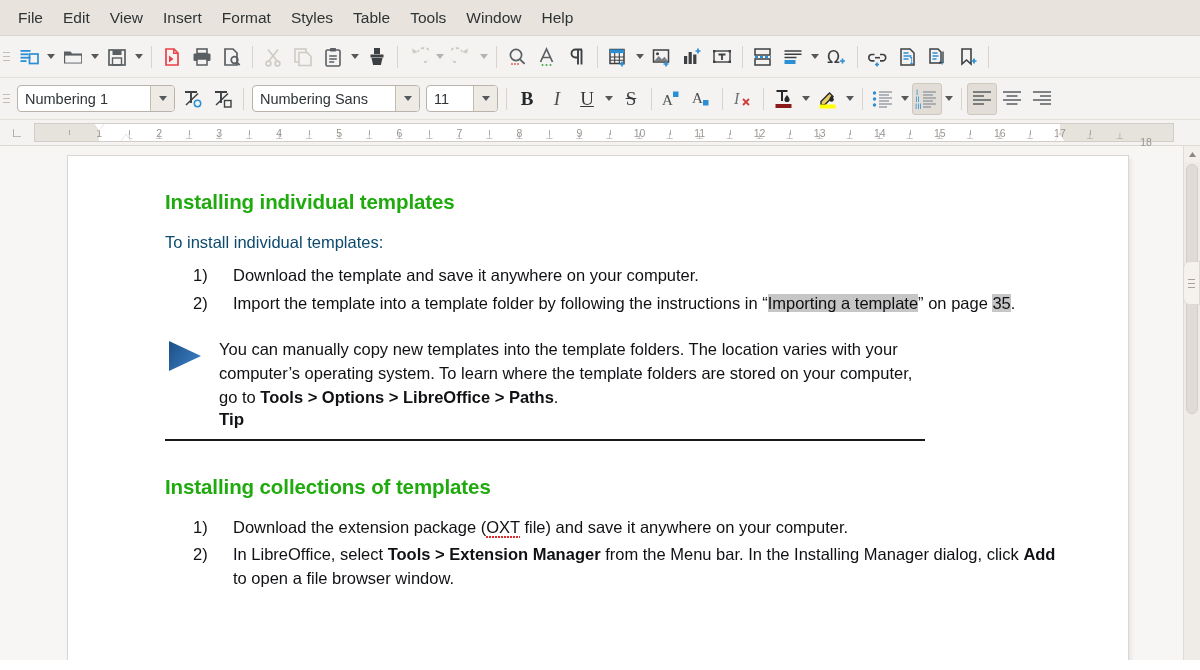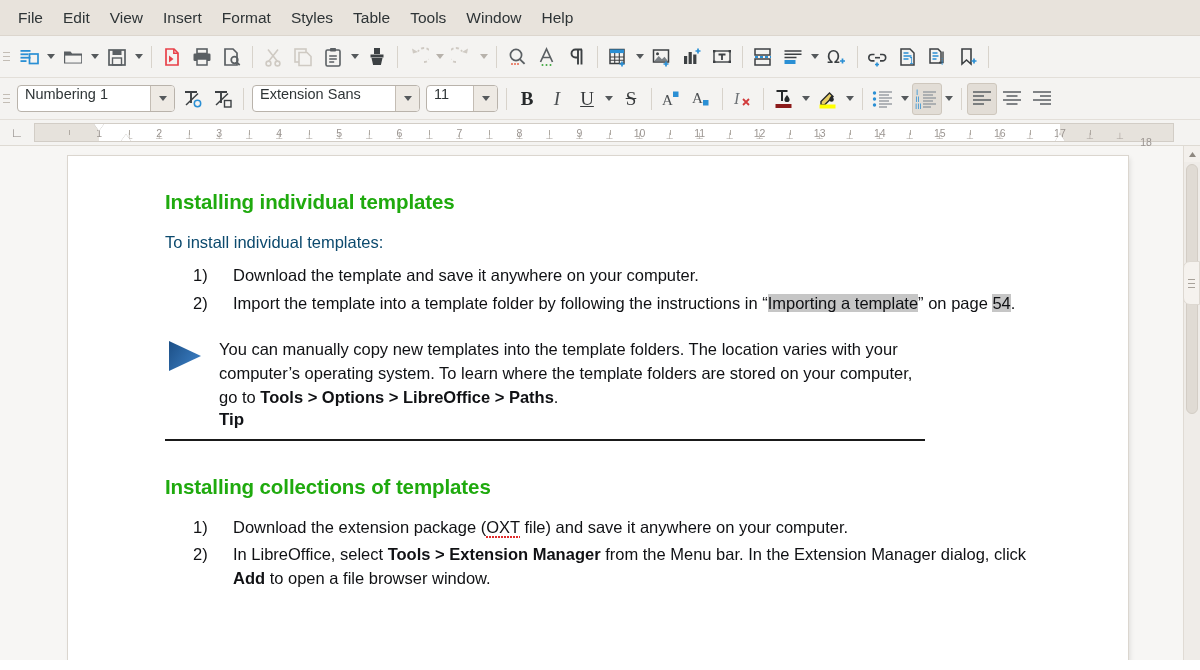--- a/index.html
+++ b/index.html
@@ -44,21 +44,21 @@
   }
   .caret {
     width: 0; height: 0; border-left: 4px solid transparent;
     border-right: 4px solid transparent; border-top: 5px solid #55595c;
   }
   .caret.dim { border-top-color: #b7b2ab; }
   svg { display: block; }
   
   .combo {
     height: 27px; background: #ffffff; border: 1px solid #b9b3ab;
-    border-radius: 4px; display: flex; 
+    border-radius: 4px; display: flex; align-items: center;
     flex: 0 0 auto; overflow: hidden; margin: 0 3px;
   }
   .combo .val {
     flex: 1 1 auto; font-size: 14.5px; color: #2e3436;
     padding: 0 7px; white-space: nowrap; overflow: hidden;
   }
   .combo .arrow {
     width: 24px; height: 100%; background: #eeeae4;
     border-left: 1px solid #c4bdb4; display: flex;
     align-items: center; justify-content: center;
@@ -461,21 +461,21 @@
     <svg width="22" height="22" viewBox="0 0 22 22">
       <path d="M3 4h12M9 4v11" stroke="#3c4043" stroke-width="1.9"></path>
       <path d="M4 17L16 5.5" stroke="#3c4043" stroke-width="1.5"></path>
       <rect x="12.5" y="12.5" width="6.5" height="6.5" fill="none" stroke="#3c4043" stroke-width="1.4"></rect>
     </svg>
   </div>
 
   <div class="tb-sep"></div>
 
   <div class="combo" id="font-combo">
-    <div class="val">Extension Sans</div>
+    <div class="val">Numbering Sans</div>
     <div class="arrow">
         <span class="caret"></span>
       </div>
   </div>
 
   <div class="combo" id="size-combo">
     <div class="val">11</div>
     <div class="arrow">
         <span class="caret"></span>
       </div>
@@ -679,21 +679,21 @@
 
       <h2 class="doc-h">Installing individual templates</h2>
       <p class="doc-p">To install individual templates:</p>
       <ol class="doc-ol">
         <li>
           <span class="num">1)</span>
           <span><span>Download the template and save it anywhere on your computer.</span></span>
         </li>
         <li>
           <span class="num">2)</span>
-          <span><span>Import the template into a template folder by following the instructions in “</span><span class="field">Importing a template</span><span>” on page </span><span class="field">54</span><span>.</span></span>
+          <span><span>Import the template into a template folder by following the instructions in “</span><span class="field">Importing a template</span><span>” on page </span><span class="field">35</span><span>.</span></span>
         </li>
       </ol>
 
       <div id="tip-box">
         <div id="tip-icon">
           <svg width="40" height="34" viewBox="0 0 40 34">
             <defs>
               <linearGradient id="tipg" x1="0" y1="0" x2="1" y2="0.6">
                 <stop offset="0%" stop-color="#1c4f86"></stop>
                 <stop offset="100%" stop-color="#3a7cc0"></stop>
@@ -707,21 +707,21 @@
       </div>
 
       <h2 class="doc-h" style="margin-top:34px;">Installing collections of templates</h2>
       <ol class="doc-ol">
         <li>
           <span class="num">1)</span>
           <span><span>Download the extension package (</span><span class="misspell">OXT</span><span> file) and save it anywhere on your computer.</span></span>
         </li>
         <li>
           <span class="num">2)</span>
-          <span><span>In LibreOffice, select </span><span class="bold">Tools &gt; Extension Manager</span><span> from the Menu bar. In the Extension Manager dialog, click </span><span class="bold">Add</span><span> to open a file browser window.</span></span>
+          <span><span>In LibreOffice, select </span><span class="bold">Tools &gt; Extension Manager</span><span> from the Menu bar. In the Installing Manager dialog, click </span><span class="bold">Add</span><span> to open a file browser window.</span></span>
         </li>
       </ol>
 
     </div>
   </div>
 
   <div id="vscroll">
     <div id="vscroll-up">
       <svg width="9" height="7" viewBox="0 0 9 7">
           <path d="M4.5 1L8 6H1z" fill="#8e8880"></path>

